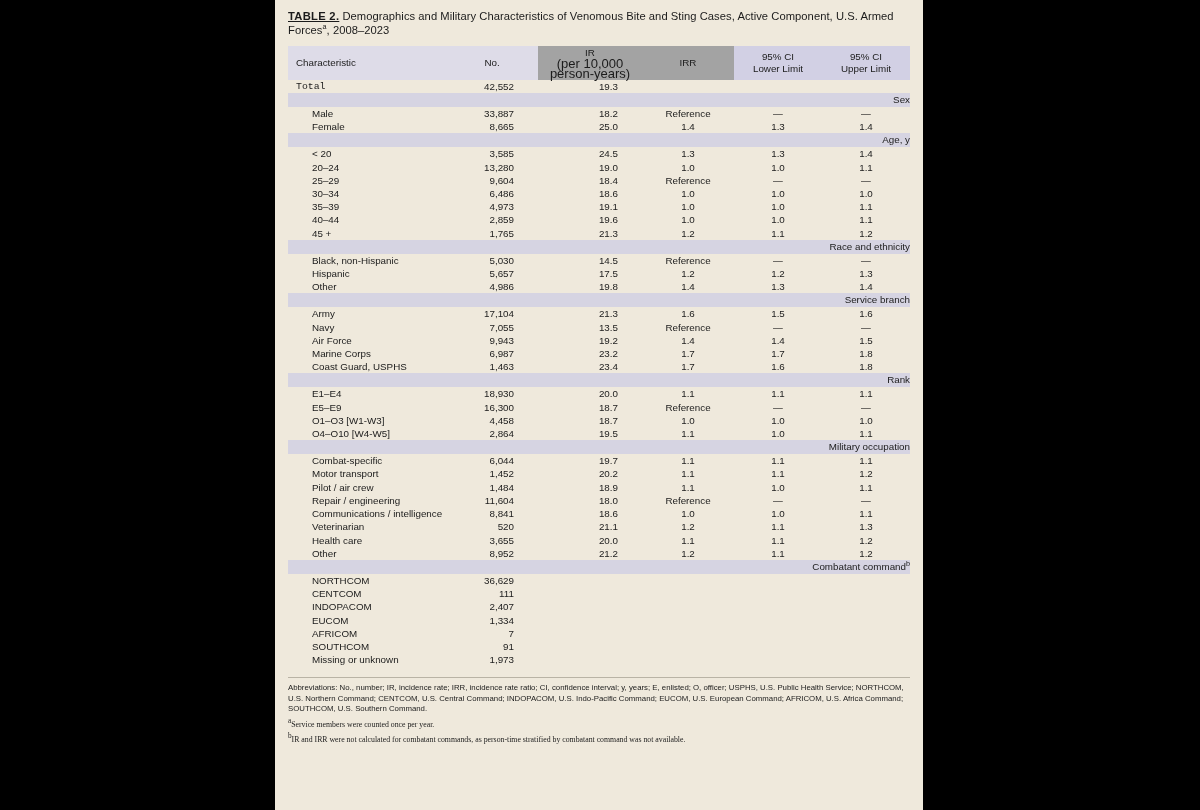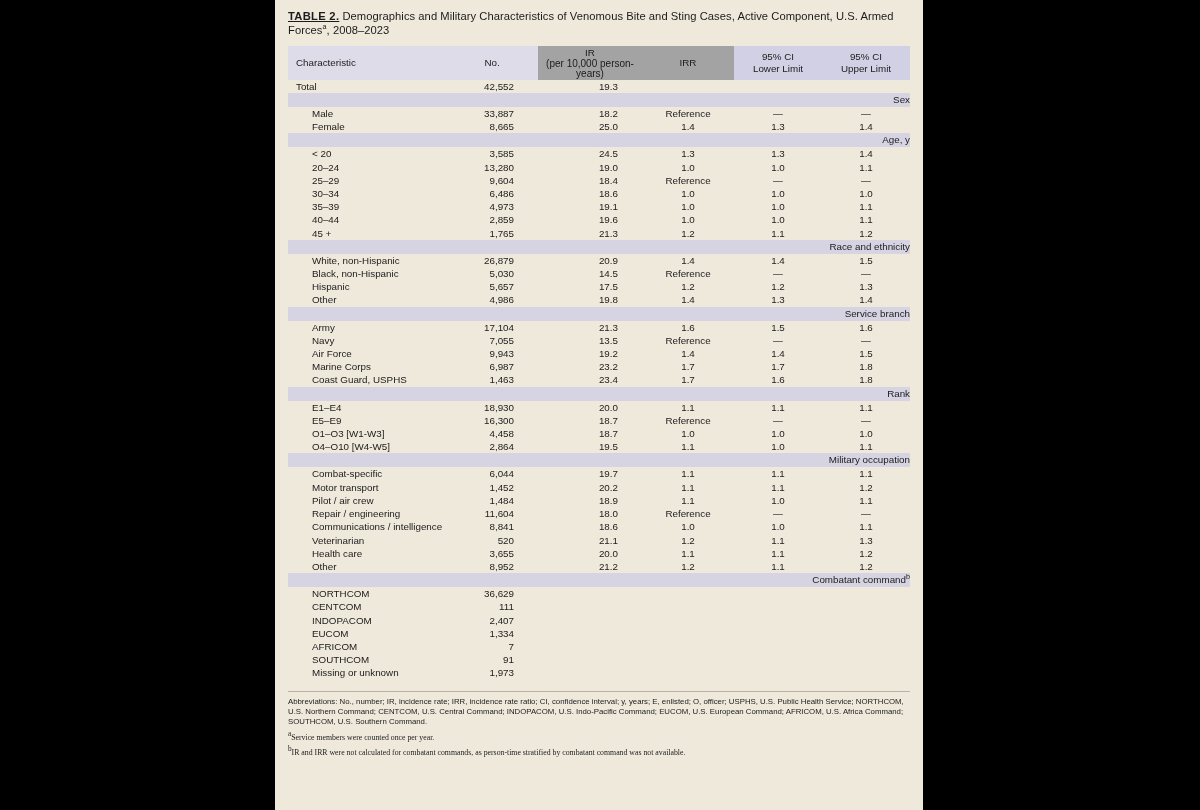--- a/index.html
+++ b/index.html
@@ -76,42 +76,42 @@
   th.h-ir, th.h-irr {
     background: #a3a3a3;
     text-align: center;
   }
   th.h-ci {
     background: #d2d0e4;
     text-align: center;
   }
   th .sub {
     display: block;
-    font-size: 10px;
+    font-size: 13px;
     line-height: 10px;
   }
   th .ln {
     display: block;
     line-height: 11.4px;
   }
 
   tbody td {
     padding: 0;
     height: 13.2px;
     line-height: 13.2px;
     vertical-align: middle;
     font-size: 9.8px;
     white-space: nowrap;
   }
   tr.data td { background: #efe9dc; }
   tr.data td.lbl {
     text-align: left;
     padding-left: 24px;
   }
-  tr.data.top td.lbl { padding-left: 8px; }
+  tr.data.top td.lbl { padding-left: 8px; font-family: Liberation Mono, monospace; }
   tr.data td.num {
     text-align: right;
     padding-right: 24px;
   }
   tr.data td.ctr {
     text-align: center;
   }
   tr.section td {
     background: #d6d4e2;
     text-align: right;
@@ -266,28 +266,20 @@
           <td class="num">1,765</td>
           <td class="num">21.3</td>
           <td class="ctr">1.2</td>
           <td class="ctr">1.1</td>
           <td class="ctr">1.2</td>
         </tr>
         <tr class="section">
           <td colspan="6">Race and ethnicity</td>
         </tr>
         <tr class="data">
-          <td class="lbl">White, non-Hispanic</td>
-          <td class="num">26,879</td>
-          <td class="num">20.9</td>
-          <td class="ctr">1.4</td>
-          <td class="ctr">1.4</td>
-          <td class="ctr">1.5</td>
-        </tr>
-        <tr class="data">
           <td class="lbl">Black, non-Hispanic</td>
           <td class="num">5,030</td>
           <td class="num">14.5</td>
           <td class="ctr">Reference</td>
           <td class="ctr">—</td>
           <td class="ctr">—</td>
         </tr>
         <tr class="data">
           <td class="lbl">Hispanic</td>
           <td class="num">5,657</td>

